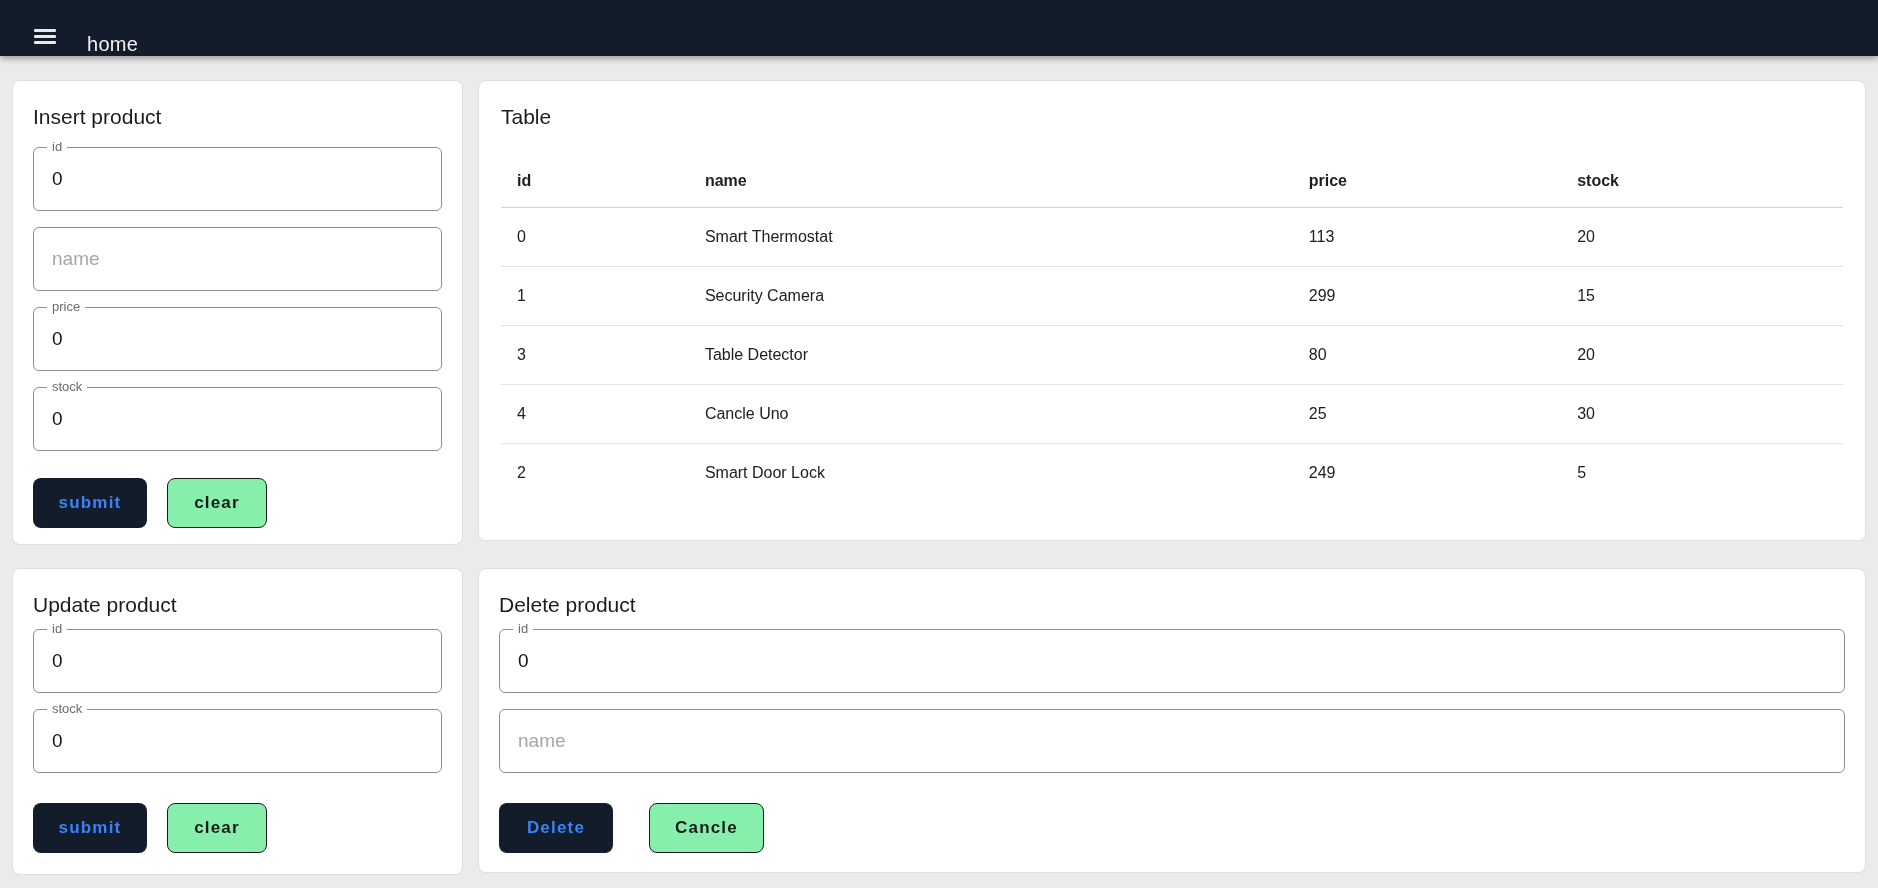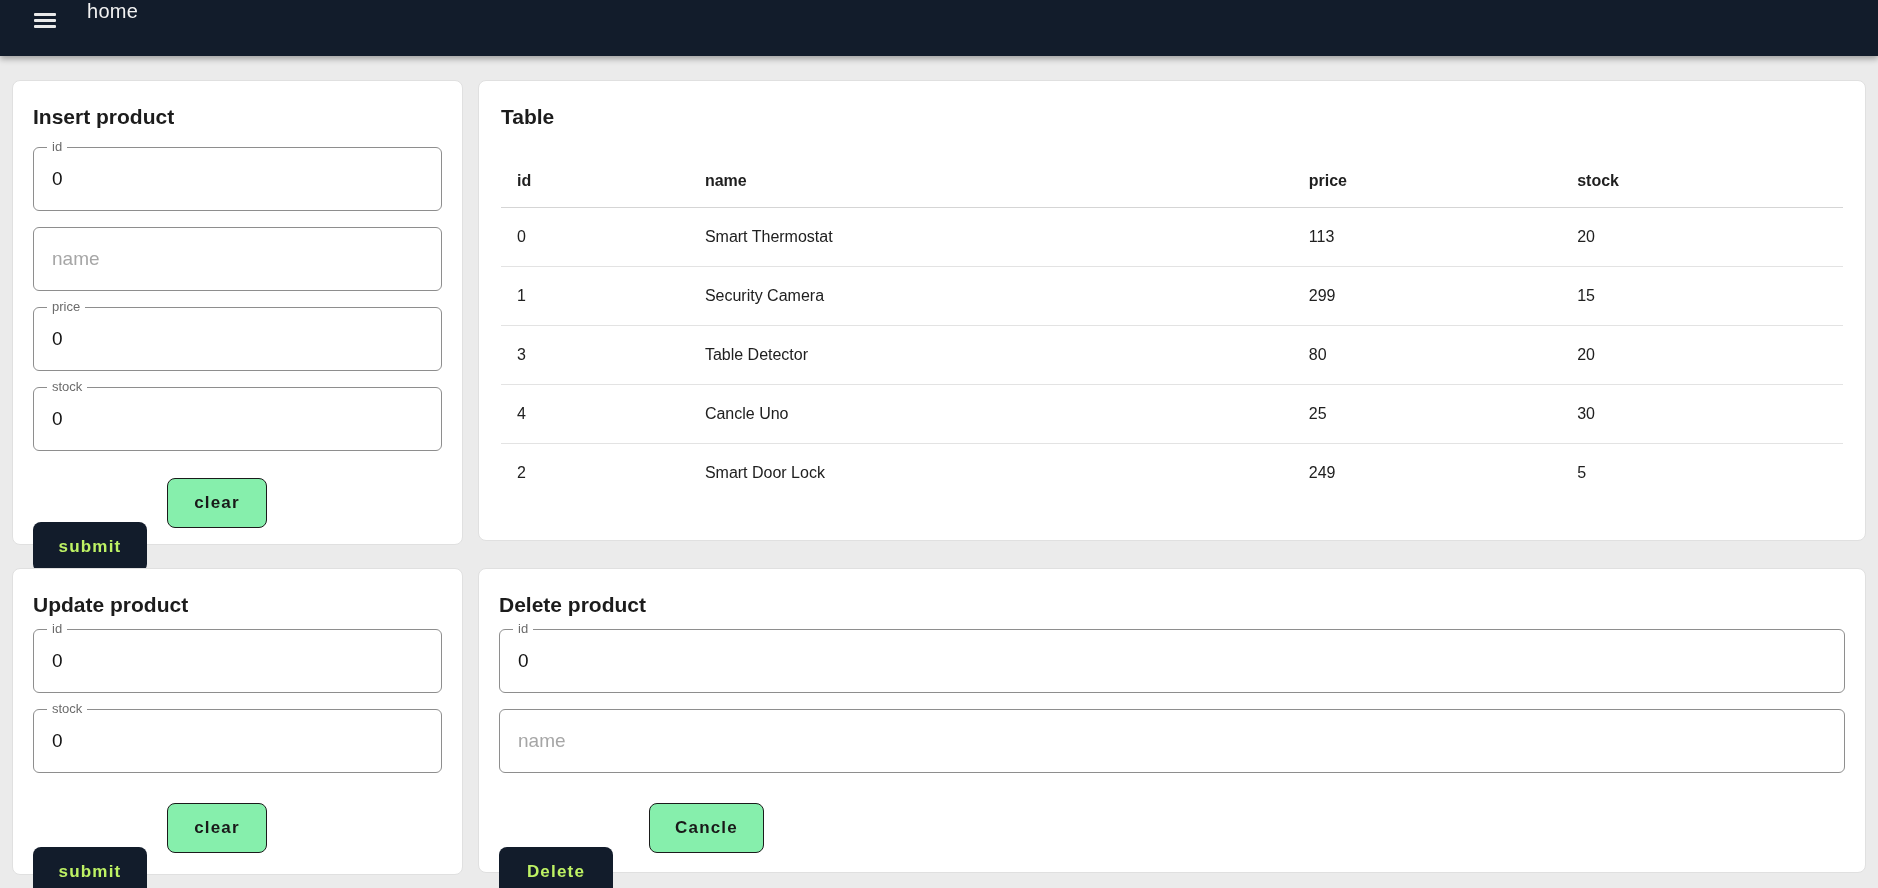--- a/index.html
+++ b/index.html
@@ -9,21 +9,21 @@
     background: #ebebeb;
     font-family: "Liberation Sans", sans-serif;
     color: #1c1c1c;
     overflow: hidden;
   }
   
   .appbar {
     height: 56px;
     background: #121c2b;
     display: flex;
-    align-items: flex-start;
+    align-items: flex-end;
     padding-left: 25px;
     box-shadow: 0 3px 6px rgba(0,0,0,0.32);
     position: relative;
     z-index: 5;
   }
   .menu-btn {
     width: 40px; height: 40px;
     background: transparent; border: none; cursor: pointer;
     display: flex; flex-direction: column; justify-content: center; gap: 3px;
     padding: 0 9px;
@@ -50,21 +50,21 @@
     padding: 22px 20px;
     align-self: start;
     width: 100%;
   }
   .card-insert { height: 465px; }
   .card-table  { height: 461px; padding: 22px 22px; }
   .card-update { height: 307px; }
   .card-delete { height: 305px; }
   .card-title {
     font-size: 21px;
-    font-weight: 700;
+    font-weight: 400;
     line-height: 28px;
     margin: 0 0 16px 0;
     color: #1c1c1c;
   }
   
   .fields { display: flex; flex-direction: column; gap: 16px; }
   .field {
     position: relative;
     height: 64px;
     border: 1px solid #8e8e8e;
@@ -97,25 +97,24 @@
     border-radius: 8px;
     font-family: "Liberation Sans", sans-serif;
     font-size: 17px;
     font-weight: 600;
     letter-spacing: 1.2px;
     cursor: pointer;
     display: inline-flex; align-items: center; justify-content: center;
   }
   .btn.primary {
     background: #121c2b;
-    color: #bef264;
+    color: #3b82f6;
     border: none;
     min-width: 114px;
     padding: 0 16px;
-    margin-top: 44px;
   }
   .btn.outline {
     background: #86efac;
     color: #191919;
     border: 1.5px solid #1b1b1b;
     min-width: 100px;
     padding: 0 25px;
   }
   
   .data-table {

